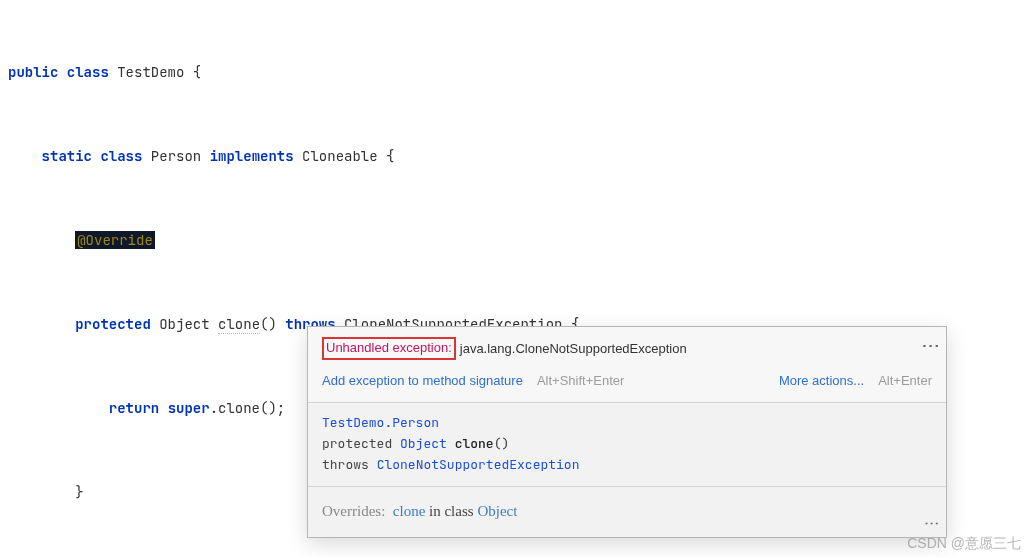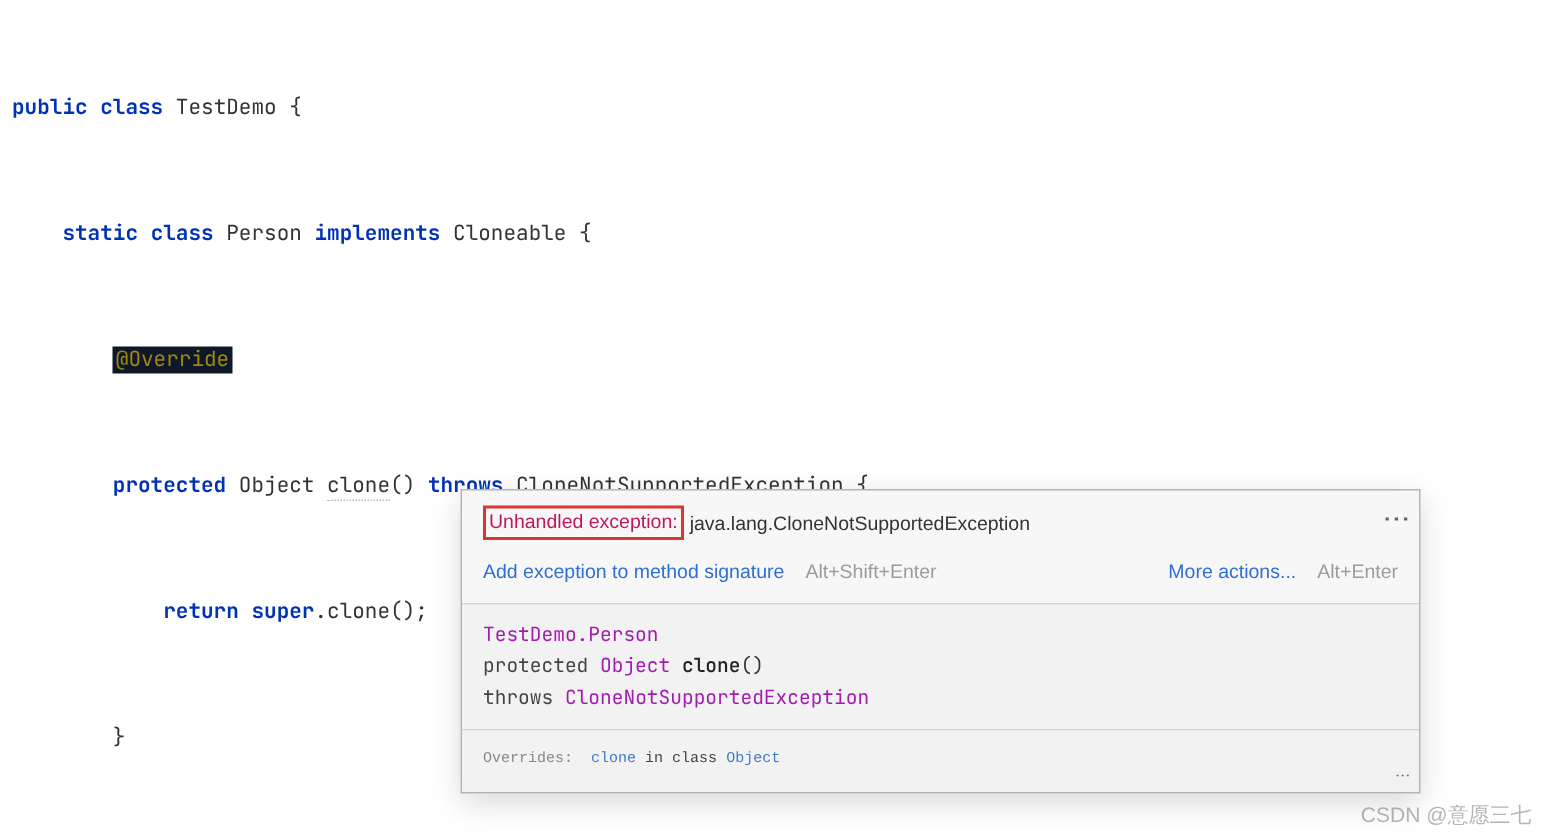--- a/index.html
+++ b/index.html
@@ -71,28 +71,28 @@
   }
   .tooltip-doc {
     background: #f2f2f2;
     padding: 10px 14px 10px 14px;
     font-family: "JetBrains Mono", "Consolas", monospace;
     font-size: 13px;
     border-bottom: 1px solid #d4d4d4;
     line-height: 1.6;
     position: relative;
   }
-  .tooltip-doc .type { color: #a21caf; }
+  .tooltip-doc .type { color: #1d4ed8; }
   .tooltip-doc .kw2 { color: #444; }
   .tooltip-doc .mname { color: #222; font-weight: 500; }
   .tooltip-meta {
     background: #f2f2f2;
     padding: 10px 14px 12px 14px;
-    font-family: Liberation Mono, monospace;
-    font-size: 10px;
+    font-family: Liberation Serif, serif;
+    font-size: 15px;
     color: #888;
     line-height: 1.9;
     position: relative;
   }
   .tooltip-meta .ref { color: #3c7cc9; }
   .tooltip-meta .in { color: #444; }
   .more-dots2 {
     position: absolute;
     right: 10px;
     bottom: 6px;

